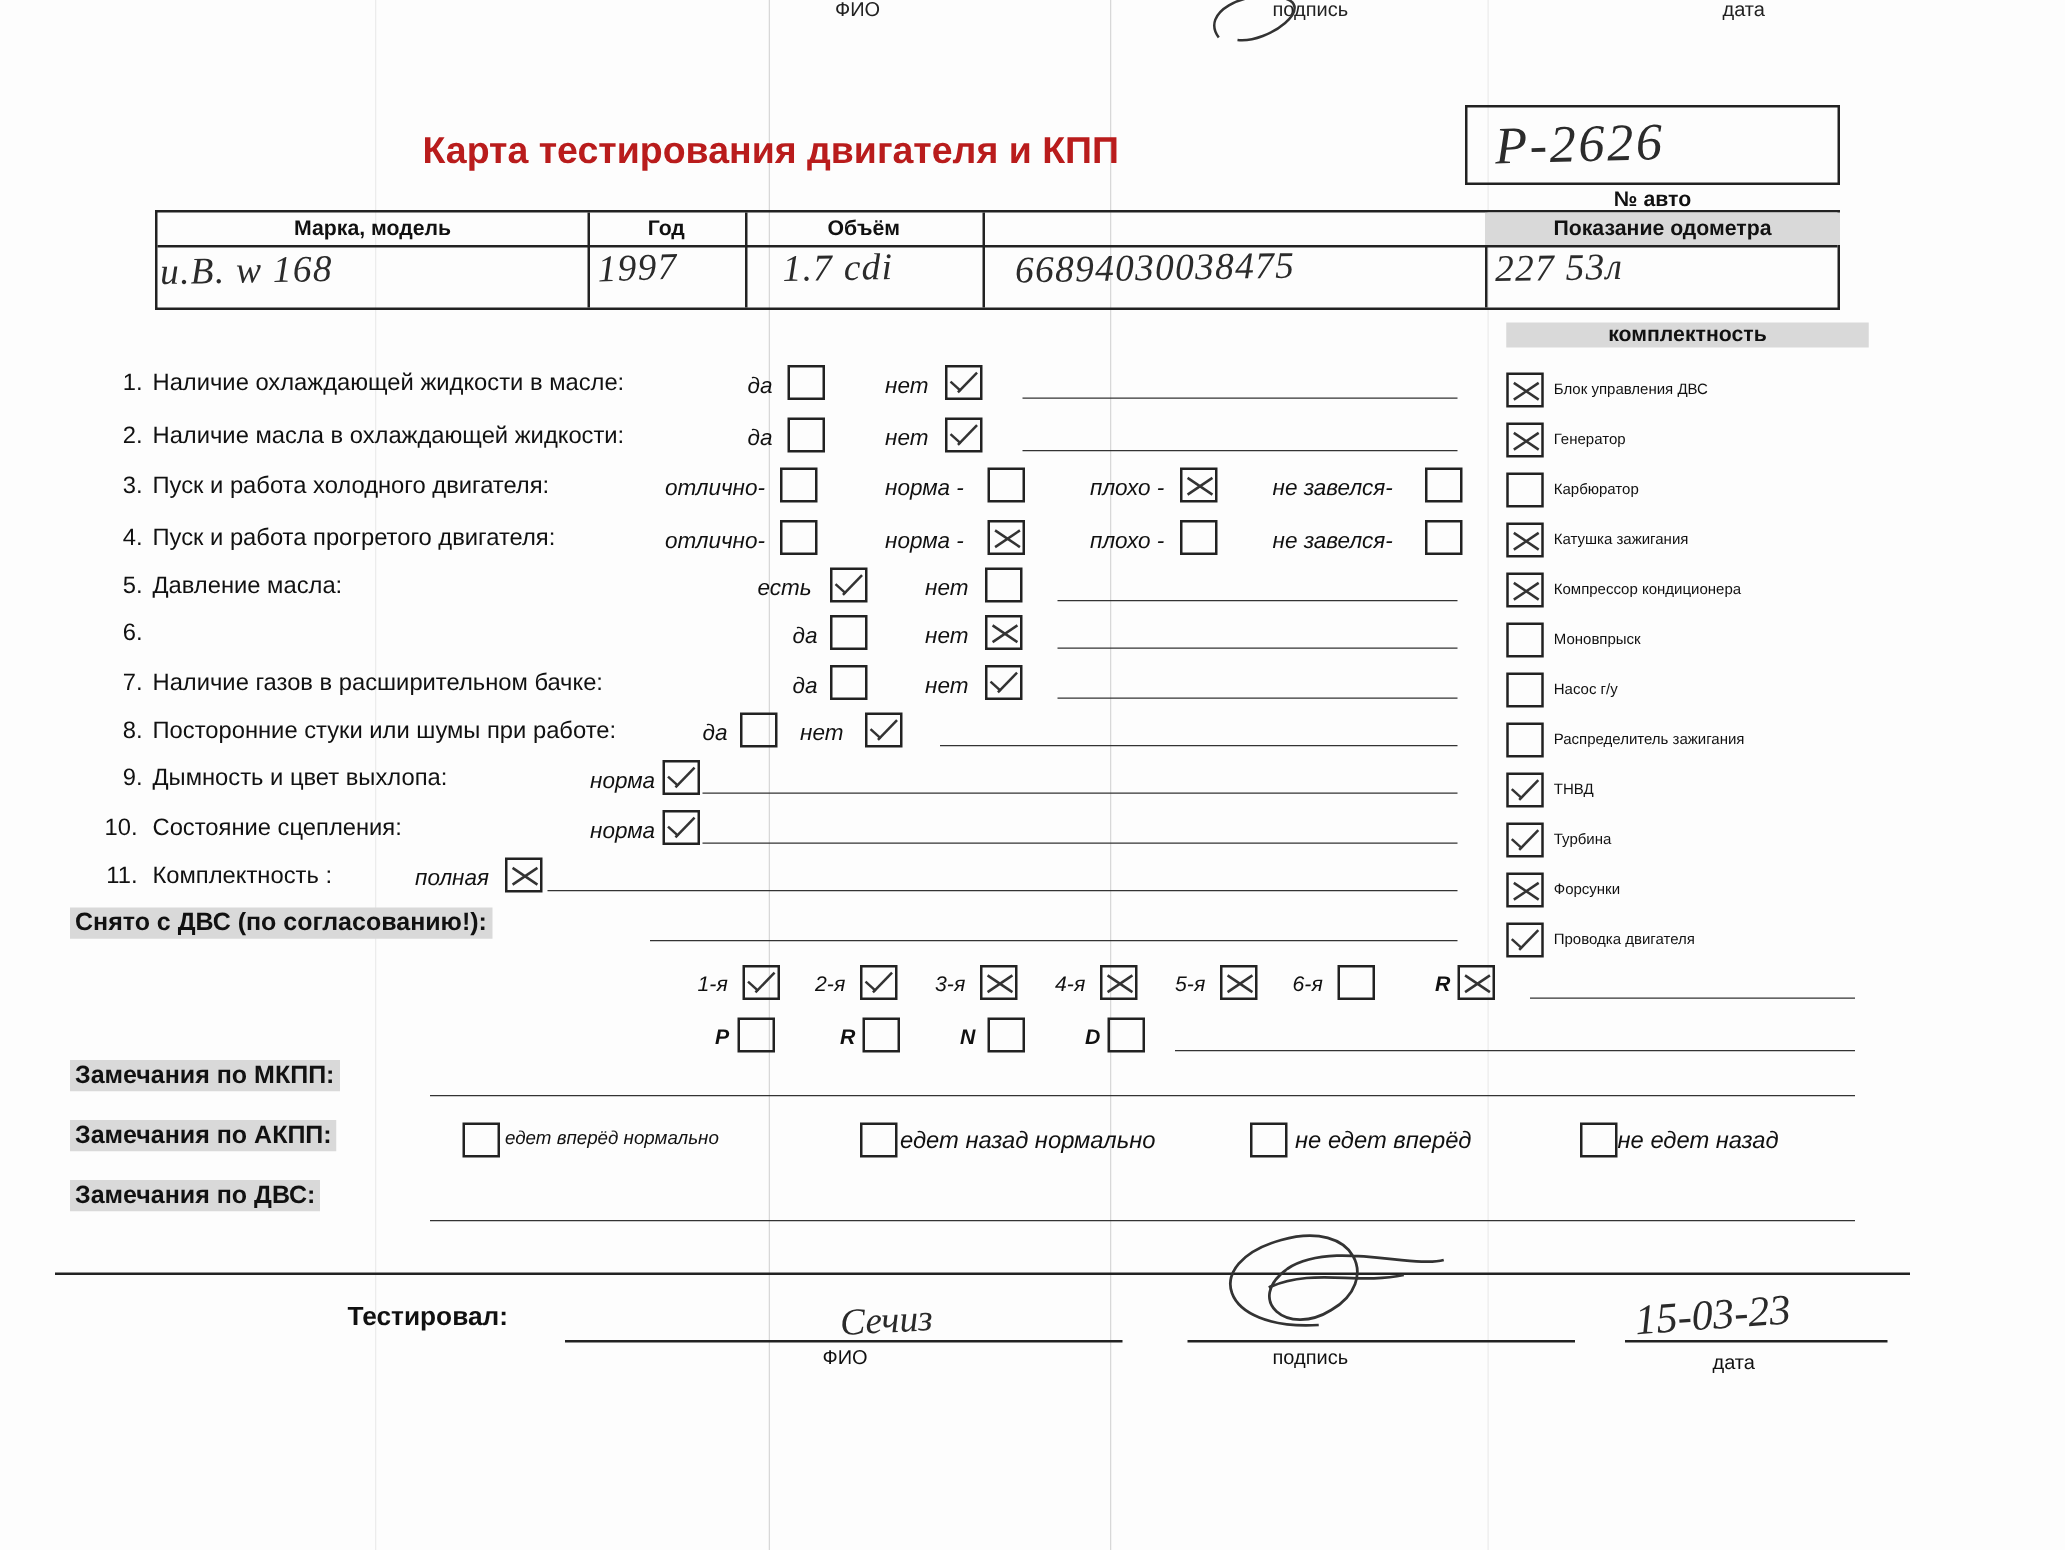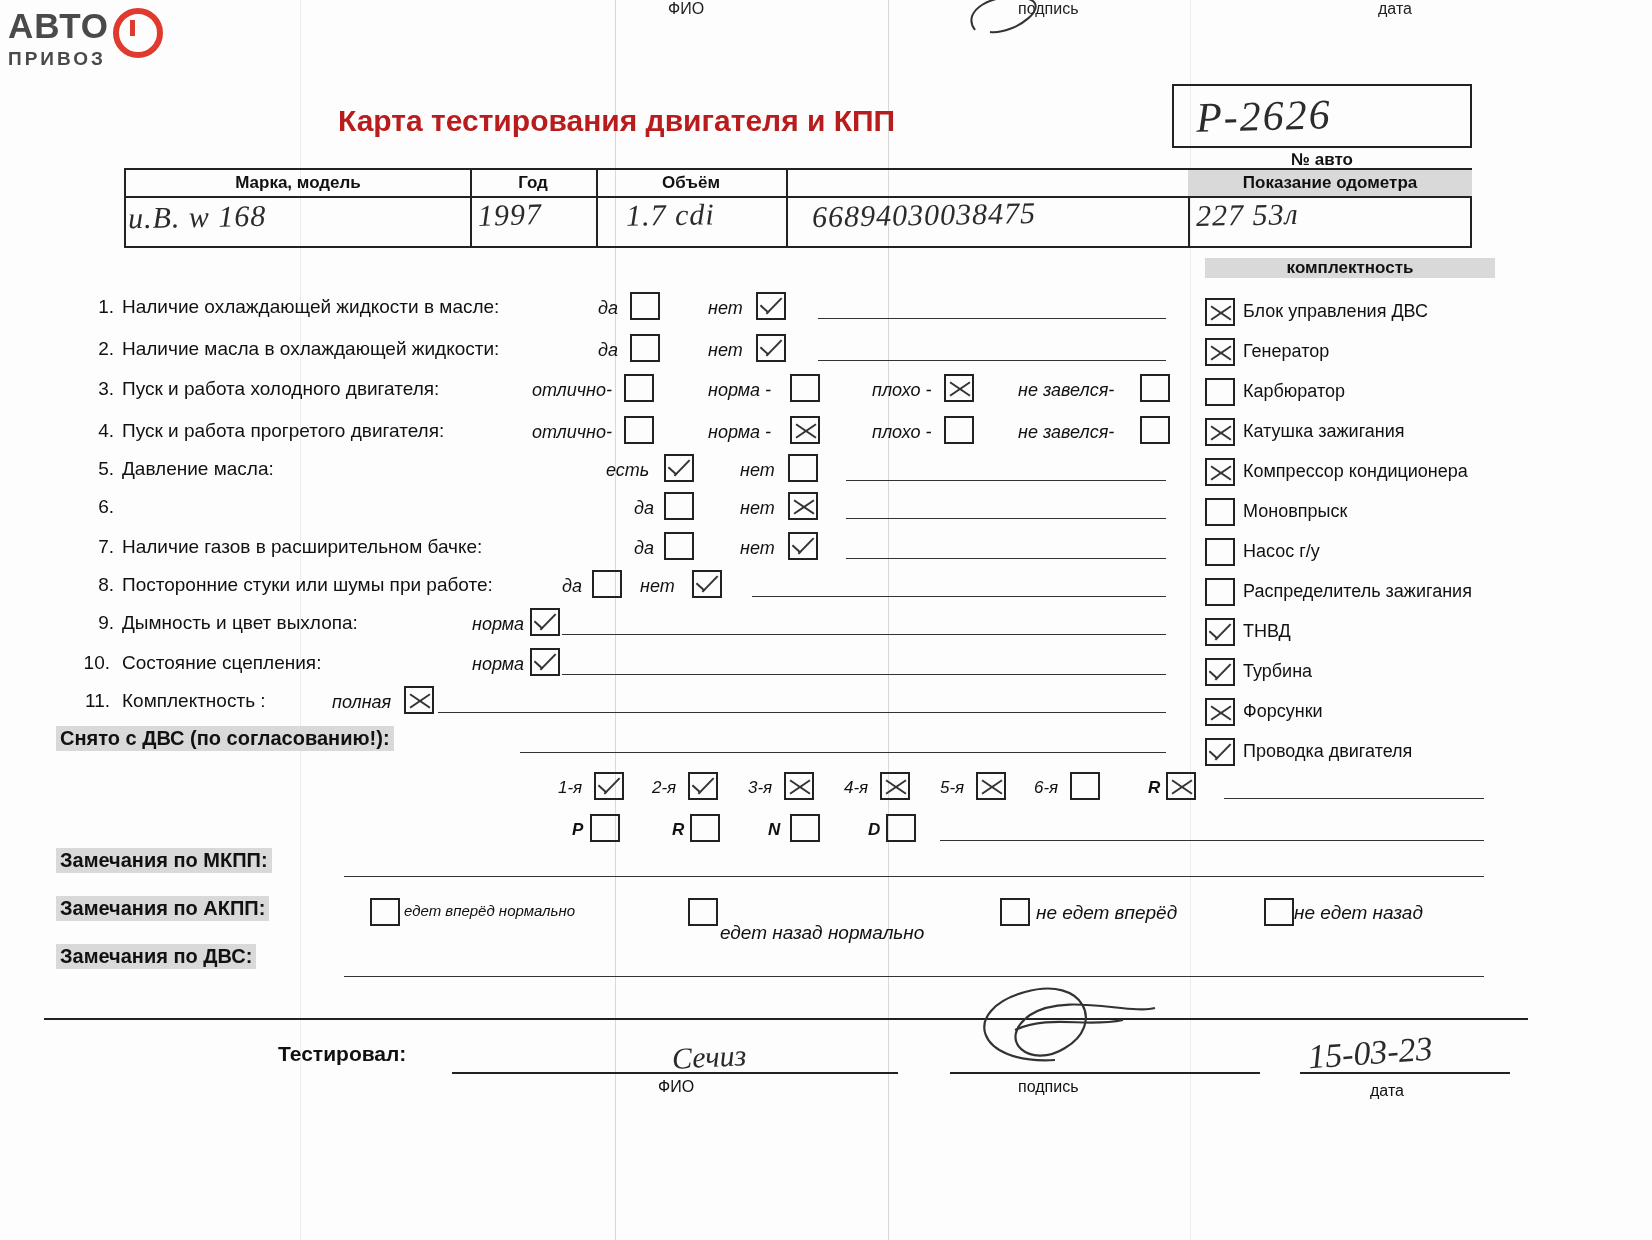--- a/index.html
+++ b/index.html
@@ -225,21 +225,21 @@
     left: 1205px; top: 258px;
     width: 290px;
     text-align: center;
     font-size: 17px;
     font-weight: bold;
     background: #d9d9d9;
   }
   .komp-item {
     position: absolute;
     left: 1205px;
-    font-size: 18px;
+    font-size: 12px;
     white-space: nowrap;
   }
   .komp-item .cbx { margin-right: 8px; }
 
   
   .sec {
     position: absolute;
     font-size: 20px;
     font-weight: bold;
     background: #d9d9d9;
@@ -280,25 +280,20 @@
 </head>
 <body>
 
 <div class="page">
 
   <div class="fold f3"></div>
   <div class="fold f1"></div>
   <div class="fold f2"></div>
   <div class="fold f4"></div>
 
-  <div class="logo">
-    <div class="lg-row1">АВТО</div>
-    <div class="lg-row2">ПРИВОЗ</div>
-    <div class="ring"></div>
-  </div>
 
   <div class="top-cut">
     <span class="top-fio">ФИО</span>
     <span class="top-podpis">подпись</span>
     <span class="top-data">дата</span>
   </div>
 
   <svg style="position:absolute;left:955px;top:-10px;width:180px;height:60px">
     <path d="M20 40 C 5 20, 40 2, 70 8 C 100 14, 60 45, 35 42" stroke="#333" fill="none" stroke-width="2"></path>
   </svg>
@@ -482,21 +477,21 @@
   <span class="cb" style="position:absolute;left:886px;top:814px"></span>
   <div class="rule" style="left:940px;top:840px;width:544px"></div>
 
   <div class="sec" style="left:56px;top:848px">Замечания по МКПП:</div>
   <div class="rule" style="left:344px;top:876px;width:1140px"></div>
 
   <div class="sec" style="left:56px;top:896px">Замечания по АКПП:</div>
   <span class="cb" style="position:absolute;left:370px;top:898px"></span>
   <div class="lbl-it" style="left:404px;top:902px;font-size:15px">едет вперёд нормально</div>
   <span class="cb" style="position:absolute;left:688px;top:898px"></span>
-  <div class="lbl-it" style="left:720px;top:922px;font-size:19px">едет назад нормально</div>
+  <div class="lbl-it" style="left:720px;top:902px;font-size:19px">едет назад нормально</div>
   <span class="cb" style="position:absolute;left:1000px;top:898px"></span>
   <div class="lbl-it" style="left:1036px;top:902px;font-size:19px">не едет вперёд</div>
   <span class="cb" style="position:absolute;left:1264px;top:898px"></span>
   <div class="lbl-it" style="left:1294px;top:902px;font-size:19px">не едет назад</div>
 
   <div class="sec" style="left:56px;top:944px">Замечания по ДВС:</div>
   <div class="rule" style="left:344px;top:976px;width:1140px"></div>
 
   <div class="hline" style="left:44px;top:1018px;width:1484px;height:2px"></div>
   <div class="bottom-label" style="left:278px;top:1042px">Тестировал:</div>

